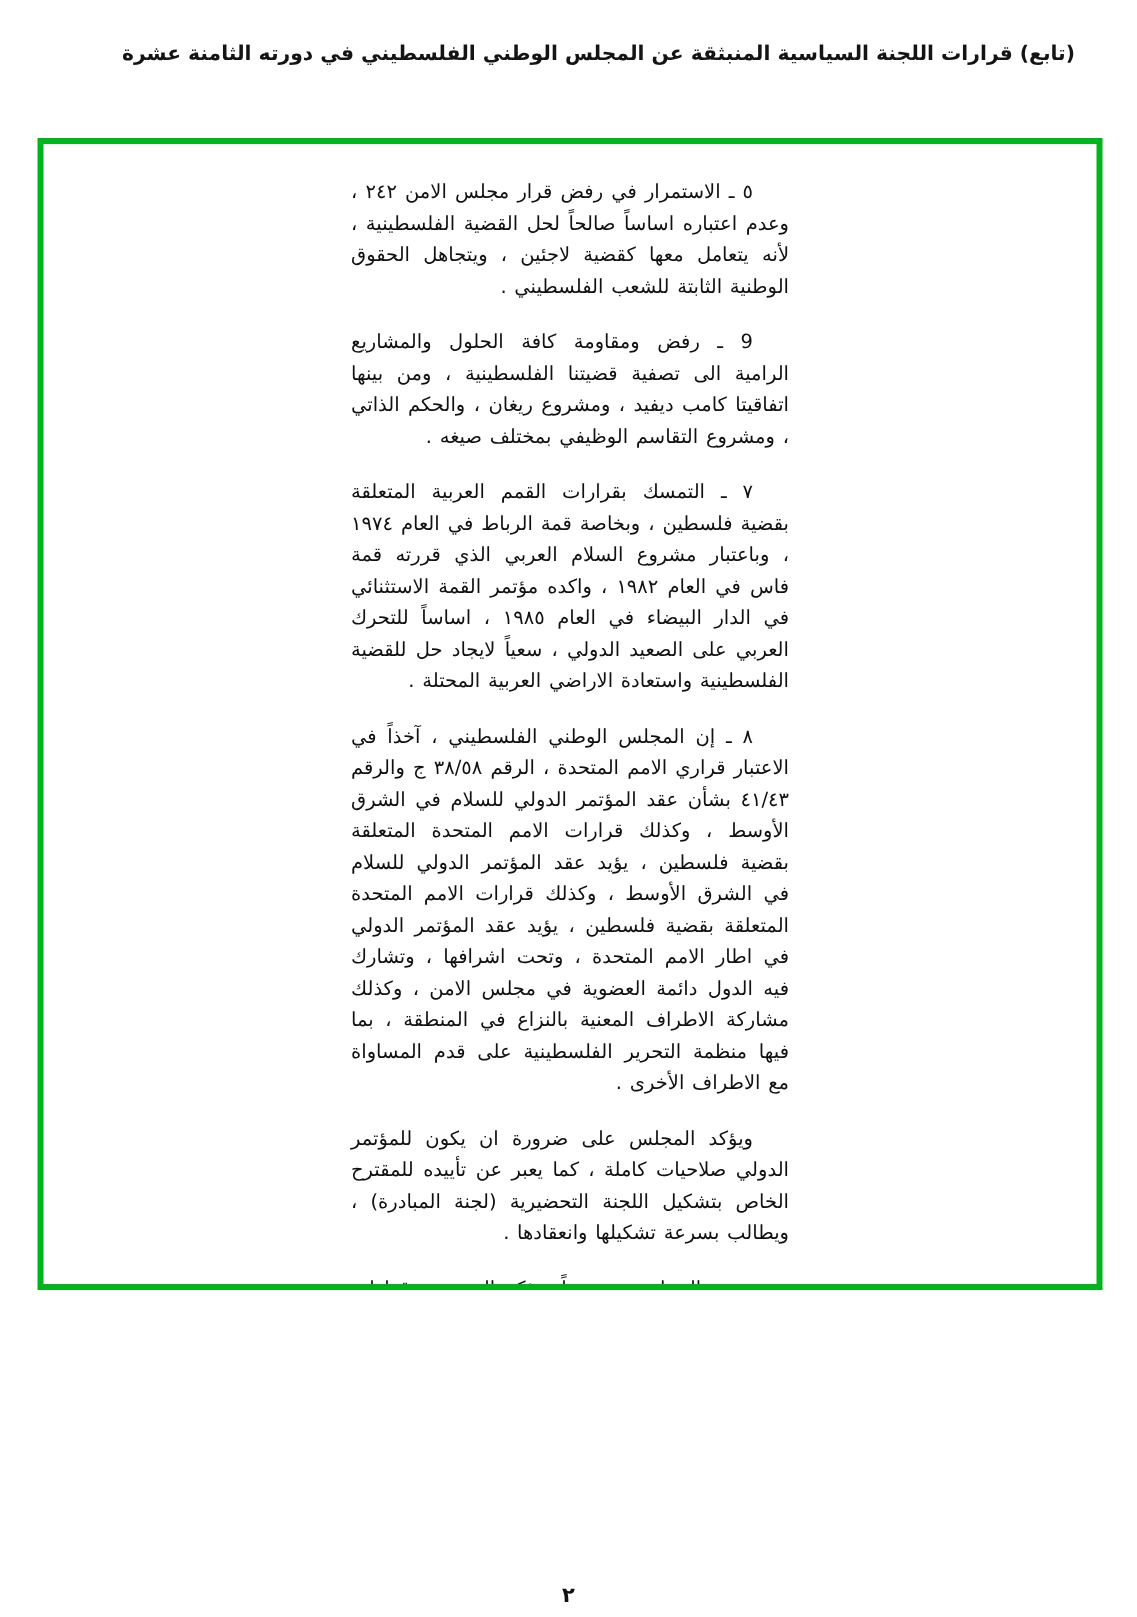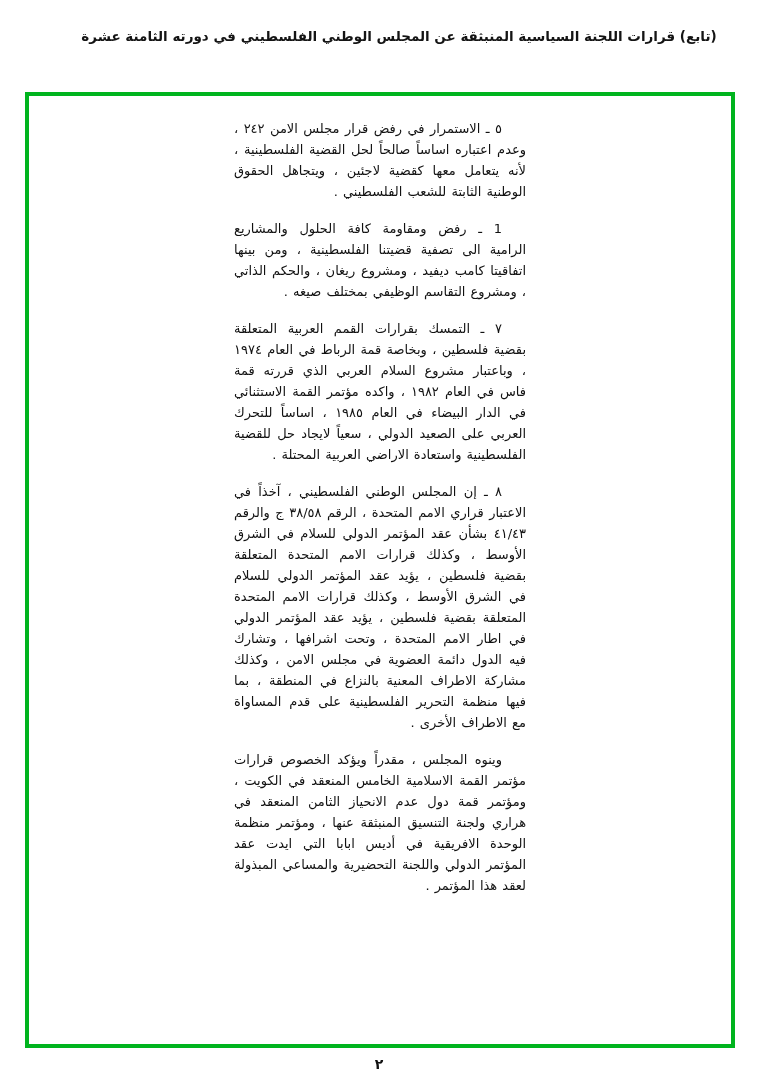--- a/index.html
+++ b/index.html
@@ -31,21 +31,21 @@
     margin-top: 10px;
     font-size: 9.5px;
     font-weight: bold;
     color: #1a1a1a;
   }
   .content-frame {
     position: absolute;
     top: 92px;
     left: 25px;
     width: 710px;
-    height: 956px;
+    height: 768px;
     border: 4px solid #00b41e;
     background: #ffffff;
     overflow: hidden;
   }
   .text-col {
     width: 292px;
     margin: 22px auto 0 auto;
     direction: rtl;
     text-align: justify;
     font-size: 13px;
@@ -73,22 +73,23 @@
 
 <div class="page">
 
   <div class="doc-header">
     <div class="doc-title">(تابع) قرارات اللجنة السياسية المنبثقة عن المجلس الوطني الفلسطيني في دورته الثامنة عشرة</div>
   </div>
 
   <div class="content-frame">
     <div class="text-col">
       <p>٥ ـ الاستمرار في رفض قرار مجلس الامن ٢٤٢ ، وعدم اعتباره اساساً صالحاً لحل القضية الفلسطينية ، لأنه يتعامل معها كقضية لاجئين ، ويتجاهل الحقوق الوطنية الثابتة للشعب الفلسطيني .</p>
-      <p>1 ـ رفض ومقاومة كافة الحلول والمشاريع الرامية الى تصفية قضيتنا الفلسطينية ، ومن بينها اتفاقيتا كامب ديفيد ، ومشروع ريغان ، والحكم الذاتي ، ومشروع التقاسم الوظيفي بمختلف صيغه .</p>
+      <p>9 ـ رفض ومقاومة كافة الحلول والمشاريع الرامية الى تصفية قضيتنا الفلسطينية ، ومن بينها اتفاقيتا كامب ديفيد ، ومشروع ريغان ، والحكم الذاتي ، ومشروع التقاسم الوظيفي بمختلف صيغه .</p>
       <p>٧ ـ التمسك بقرارات القمم العربية المتعلقة بقضية فلسطين ، وبخاصة قمة الرباط في العام ١٩٧٤ ، وباعتبار مشروع السلام العربي الذي قررته قمة فاس في العام ١٩٨٢ ، واكده مؤتمر القمة الاستثنائي في الدار البيضاء في العام ١٩٨٥ ، اساساً للتحرك العربي على الصعيد الدولي ، سعياً لايجاد حل للقضية الفلسطينية واستعادة الاراضي العربية المحتلة .</p>
       <p>٨ ـ إن المجلس الوطني الفلسطيني ، آخذاً في الاعتبار قراري الامم المتحدة ، الرقم ٣٨/٥٨ ج والرقم ٤١/٤٣ بشأن عقد المؤتمر الدولي للسلام في الشرق الأوسط ، وكذلك قرارات الامم المتحدة المتعلقة بقضية فلسطين ، يؤيد عقد المؤتمر الدولي للسلام في الشرق الأوسط ، وكذلك قرارات الامم المتحدة المتعلقة بقضية فلسطين ، يؤيد عقد المؤتمر الدولي في اطار الامم المتحدة ، وتحت اشرافها ، وتشارك فيه الدول دائمة العضوية في مجلس الامن ، وكذلك مشاركة الاطراف المعنية بالنزاع في المنطقة ، بما فيها منظمة التحرير الفلسطينية على قدم المساواة مع الاطراف الأخرى .</p>
+      <p>ويؤكد المجلس على ضرورة ان يكون للمؤتمر الدولي صلاحيات كاملة ، كما يعبر عن تأييده للمقترح الخاص بتشكيل اللجنة التحضيرية (لجنة المبادرة) ، ويطالب بسرعة تشكيلها وانعقادها .</p>
       <p>وينوه المجلس ، مقدراً ويؤكد الخصوص قرارات مؤتمر القمة الاسلامية الخامس المنعقد في الكويت ، ومؤتمر قمة دول عدم الانحياز الثامن المنعقد في هراري ولجنة التنسيق المنبثقة عنها ، ومؤتمر منظمة الوحدة الافريقية في أديس ابابا التي ايدت عقد المؤتمر الدولي واللجنة التحضيرية والمساعي المبذولة لعقد هذا المؤتمر .</p>
     </div>
   </div>
 
   <div class="page-number">٢</div>
 
 </div>
 
 </body></html>

